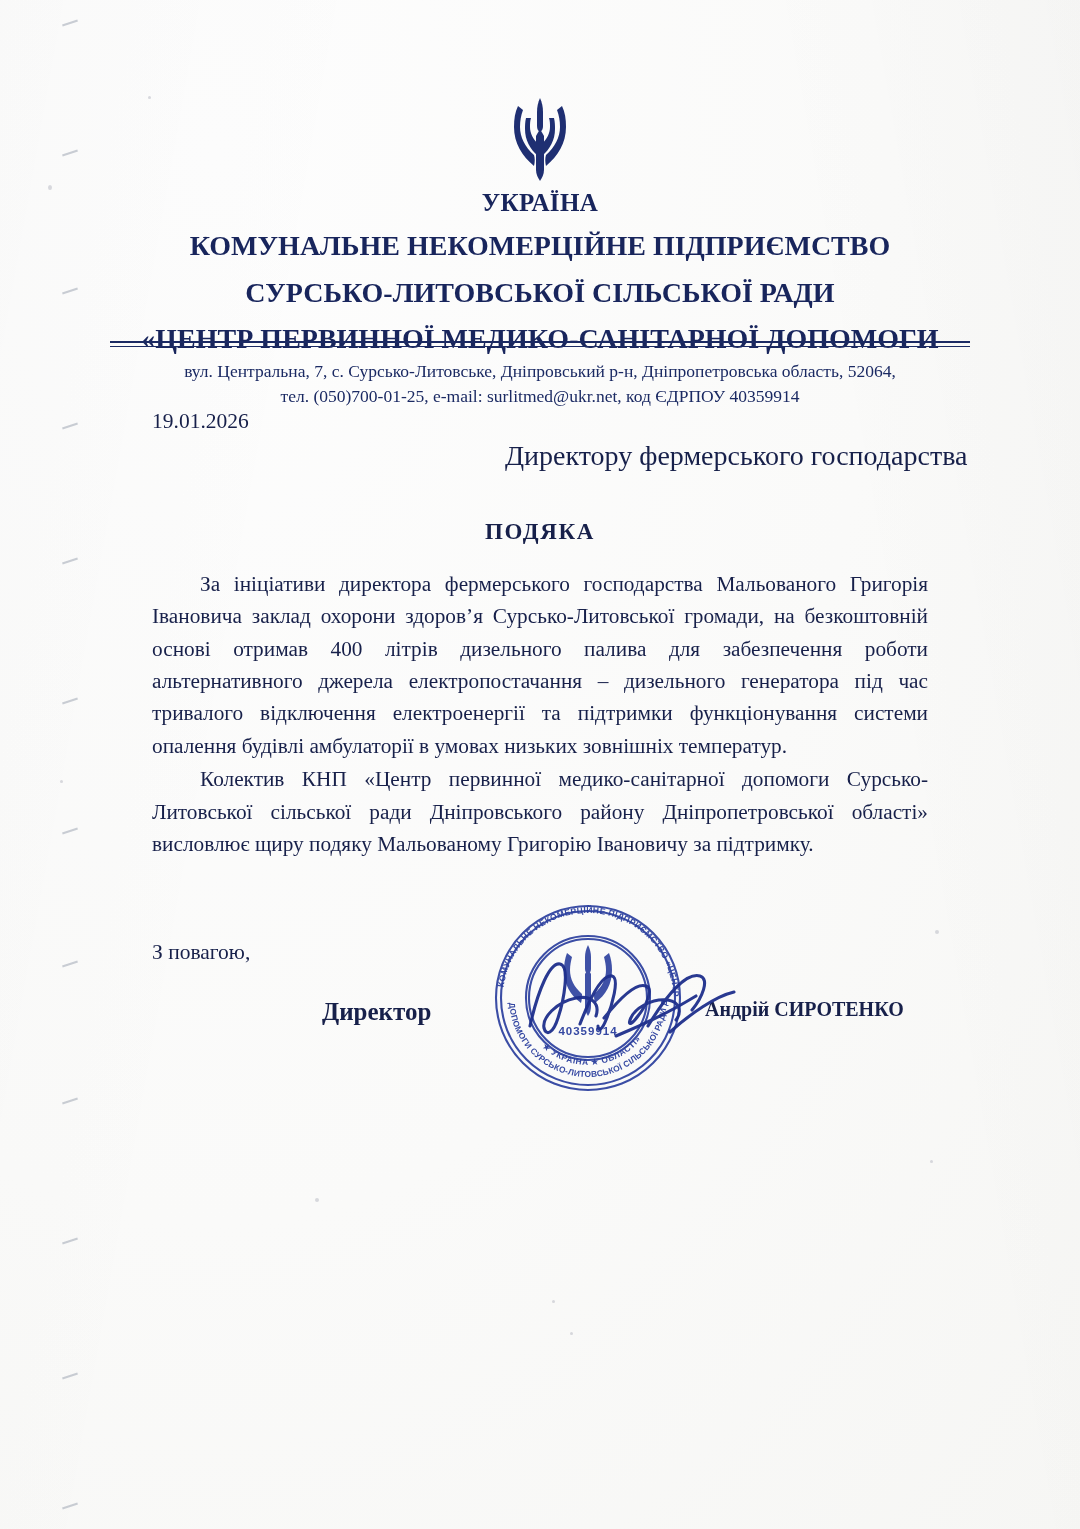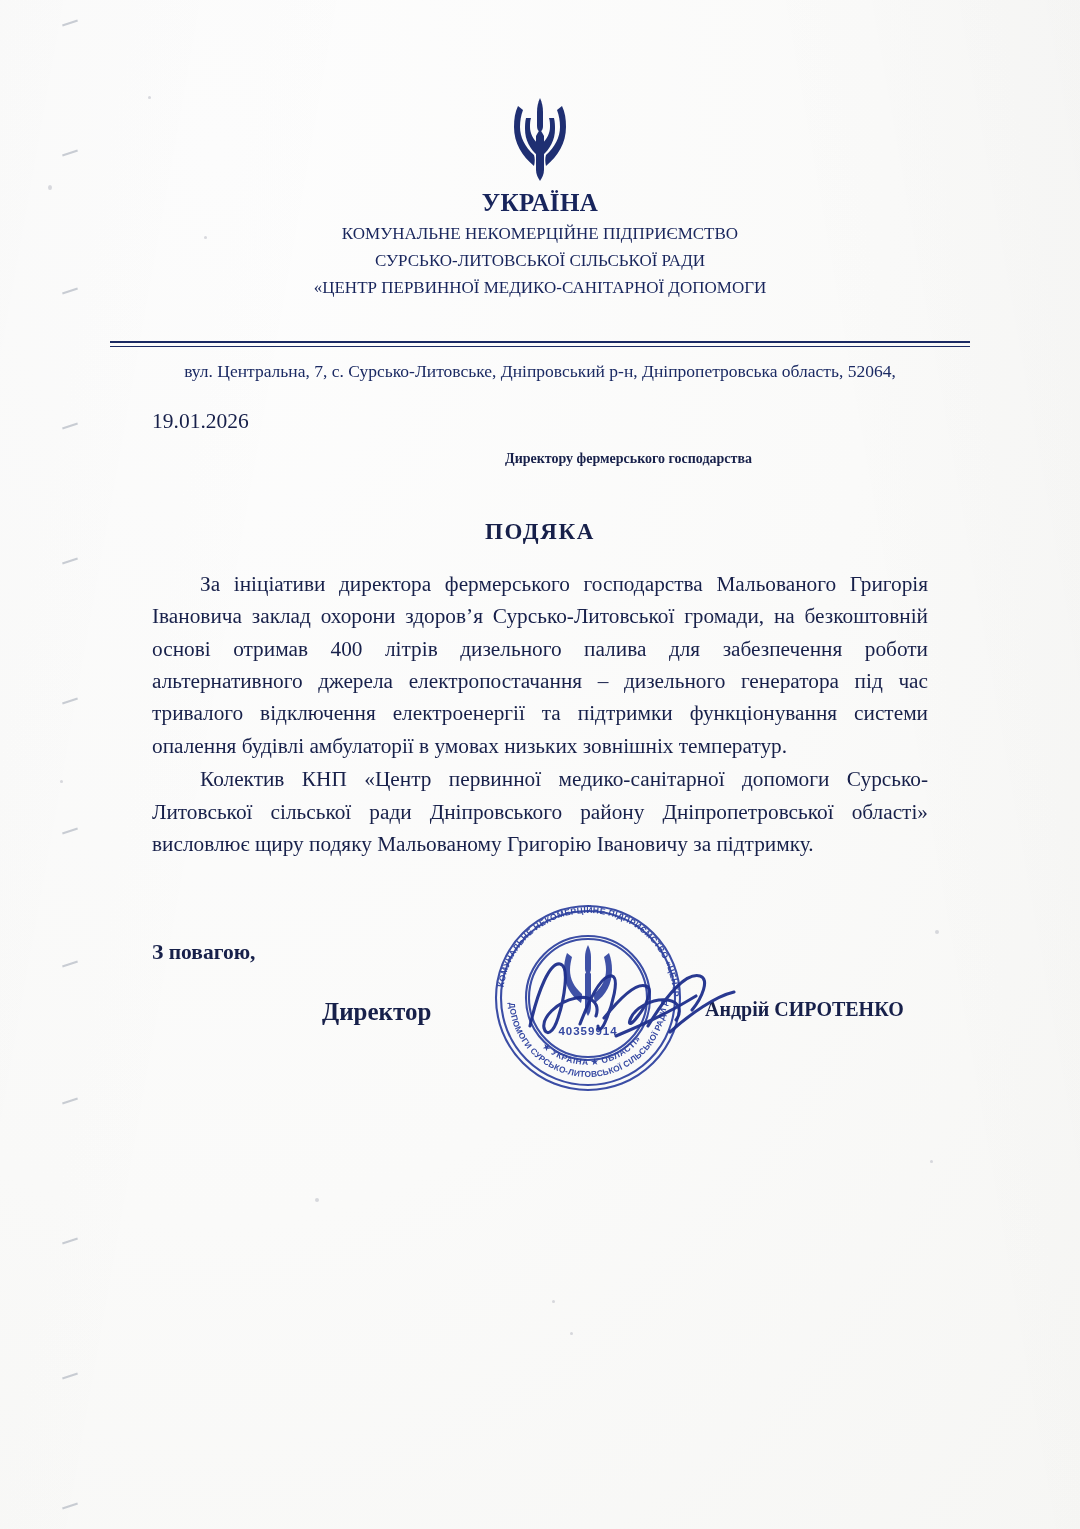--- a/index.html
+++ b/index.html
@@ -74,25 +74,25 @@
     text-align: center;
   }
   .header .country {
     font-weight: bold;
     font-size: 25px;
     letter-spacing: .4px;
     color: #18255c;
     line-height: 1.16;
   }
   .header .org {
-    font-weight: normal;
-    font-size: 17px;
+    font-weight: bold;
+    font-size: 28px;
     color: #18255c;
     line-height: 1.24;
-    margin-top: 6px;
+    margin-top: 12px;
   }
   .rule-double {
     position: absolute;
     top: 341px;
     left: 110px;
     right: 110px;
     border-top: 2.4px solid #1b2a63;
     border-bottom: 1.2px solid #1b2a63;
     height: 3px;
   }
@@ -112,25 +112,25 @@
   
   .date {
     position: absolute;
     top: 409px;
     left: 152px;
     font-size: 21.5px;
     color: #17204a;
   }
   .addressee {
     position: absolute;
-    top: 449px;
+    top: 436px;
     left: 505px;
     width: 470px;
-    font-weight: bold;
-    font-size: 14px;
+    font-weight: normal;
+    font-size: 28px;
     line-height: 1.42;
     color: #17204a;
   }
 
   .doc-title {
     position: absolute;
     top: 519px;
     left: 0;
     right: 0;
     text-align: center;
@@ -155,21 +155,21 @@
     margin: 0 0 0 0;
     text-indent: 48px;
   }
   .body-text p + p { margin-top: 1px; }
 
   
   .regards {
     position: absolute;
     top: 940px;
     left: 152px;
-    font-weight: bold;
+    font-weight: normal;
     font-size: 21.5px;
     color: #17204a;
   }
   .sign-title {
     position: absolute;
     top: 998px;
     left: 322px;
     font-weight: bold;
     font-size: 25px;
     color: #17204a;
@@ -251,20 +251,21 @@
     <div class="country">УКРАЇНА</div>
     <div class="org">КОМУНАЛЬНЕ НЕКОМЕРЦІЙНЕ ПІДПРИЄМСТВО</div>
     <div class="org">СУРСЬКО-ЛИТОВСЬКОЇ СІЛЬСЬКОЇ РАДИ</div>
     <div class="org">«ЦЕНТР ПЕРВИННОЇ МЕДИКО-САНІТАРНОЇ ДОПОМОГИ</div>
   </div>
 
   <div class="rule-double"></div>
 
   <div class="contacts">
     <div>вул. Центральна, 7, с. Сурсько-Литовське, Дніпровський р-н, Дніпропетровська область, 52064,</div>
+    <div>тел. (050)700-01-25, e-mail: surlitmed@ukr.net, код ЄДРПОУ 40359914</div>
   </div>
 
   <div class="date">19.01.2026</div>
 
   <div class="addressee">
     <div>Директору фермерського господарства</div>
   </div>
 
   <div class="doc-title">ПОДЯКА</div>
 

